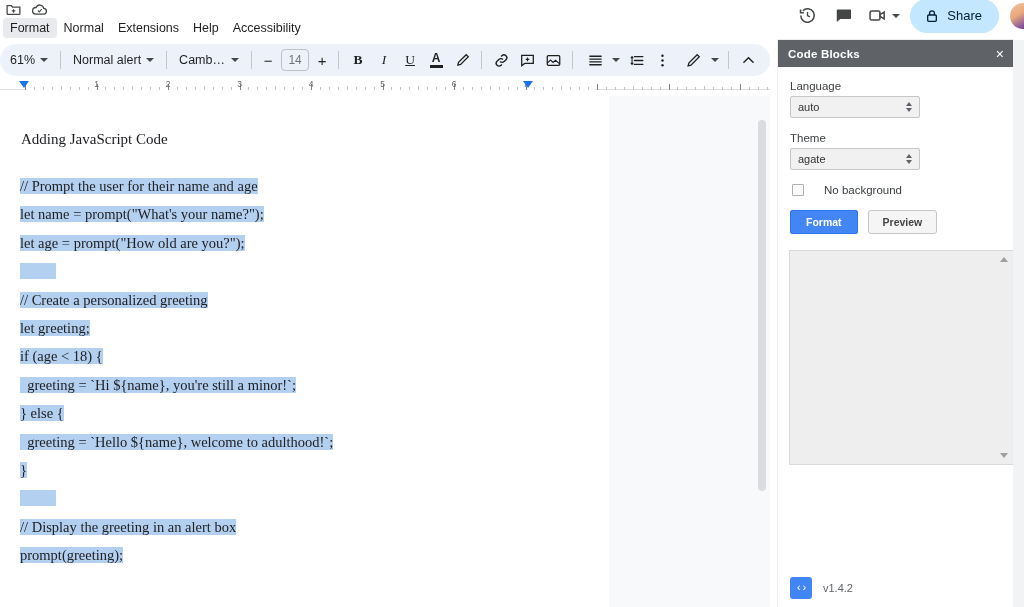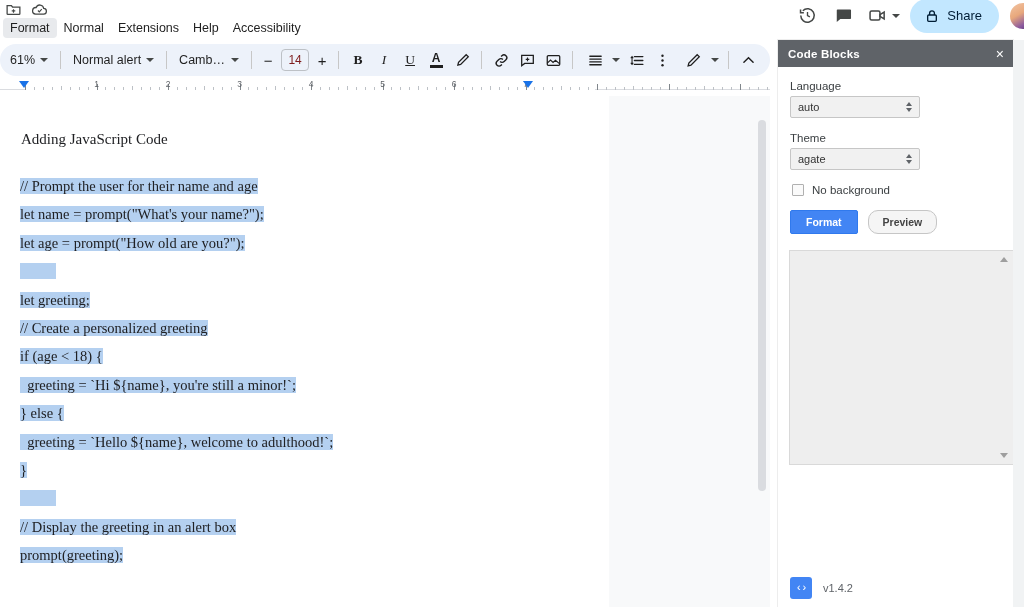--- a/index.html
+++ b/index.html
@@ -97,21 +97,21 @@
   }
   .zoomctl { margin-left: -2px; }
   .fontname { width: 72px; overflow: hidden; text-align: center; }
   .fontname span:first-child {
     overflow: hidden; text-overflow: ellipsis; white-space: nowrap;
     max-width: 48px; display: inline-block;
   }
   .fsz-box {
     width: 28px; height: 22px; border: 1px solid #bdc1c6; border-radius: 4px;
     display: flex; align-items: center; justify-content: center;
-    font-size: 12px; color: #7f1d1d; background: #edf2fa; margin: 0 3px;
+    font-size: 12px; color: #737373; background: #edf2fa; margin: 0 3px;
   }
   .fsz-pm {
     width: 20px; height: 22px; display: flex; align-items: center;
     justify-content: center; font-size: 15px; color: #1f1f1f; cursor: pointer;
     line-height: 1;
   }
   .tb-bold { font-weight: bold; font-size: 13.5px; font-family: "Liberation Serif", serif; }
   .tb-ital { font-style: italic; font-size: 13.5px; font-family: "Liberation Serif", serif; }
   .tb-und  { font-size: 13.5px; text-decoration: underline; font-family: "Liberation Serif", serif; }
   .textcolor {
@@ -201,38 +201,38 @@
   }
   .sel-arrows .up {
     width: 0; height: 0; border-left: 3.5px solid transparent;
     border-right: 3.5px solid transparent; border-bottom: 4px solid #5f6368;
   }
   .sel-arrows .dn {
     width: 0; height: 0; border-left: 3.5px solid transparent;
     border-right: 3.5px solid transparent; border-top: 4px solid #5f6368;
   }
   .chk-row {
-    display: flex; align-items: center; gap: 8px; margin: 2px 0 14px 2px;
+    display: flex; align-items: center; gap: 20px; margin: 2px 0 14px 2px;
     cursor: pointer;
   }
   .chk-box {
     width: 12px; height: 12px; border: 1px solid #b0b0b0; border-radius: 1px;
     background: #fafafa;
   }
   .chk-label { font-size: 11.5px; color: #3c4043; }
   .btn-row { display: flex; gap: 10px; margin-bottom: 16px; }
   .btn-primary {
     background: #4285f4; color: #ffffff; border: 1px solid #3079ed;
     border-radius: 2px; height: 24px; padding: 0 15px;
     font-size: 10.5px; font-weight: bold; cursor: pointer;
     font-family: "Liberation Sans", sans-serif;
   }
   .btn-default {
     background: #f5f5f5; color: #444444; border: 1px solid #c6c6c6;
-    border-radius: 10px; height: 24px; padding: 0 14px;
+    border-radius: 3px; height: 24px; padding: 0 14px;
     font-size: 10.5px; font-weight: bold; cursor: pointer;
     font-family: "Liberation Sans", sans-serif;
   }
   .out-box {
     position: relative; width: 226px; height: 215px; margin-left: -1px;
     background: #eeeeee; border: 1px solid #d9d9d9;
   }
   .out-arrow-up, .out-arrow-dn {
     position: absolute; right: 6px; width: 0; height: 0;
     border-left: 4px solid transparent; border-right: 4px solid transparent;
@@ -522,22 +522,22 @@
   </div>
 
   <div class="canvas">
     <div class="page">
       <div class="doc-title">Adding JavaScript Code</div>
       <div class="code-lines" id="code-lines">
           <div class="cline"><span class="hl">// Prompt the user for their name and age</span></div>
           <div class="cline"><span class="hl">let name = prompt("What's your name?");</span></div>
           <div class="cline"><span class="hl">let age = prompt("How old are you?");</span></div>
           <div class="cline"><span class="hl">&nbsp;&nbsp;&nbsp;&nbsp;&nbsp;&nbsp;&nbsp;&nbsp;&nbsp;&nbsp;</span></div>
+          <div class="cline"><span class="hl">// Create a personalized greeting</span></div>
           <div class="cline"><span class="hl">let greeting;</span></div>
-          <div class="cline"><span class="hl">// Create a personalized greeting</span></div>
           <div class="cline"><span class="hl">if (age &lt; 18) {</span></div>
           <div class="cline"><span class="hl">  greeting = `Hi ${name}, you're still a minor!`;</span></div>
           <div class="cline"><span class="hl">} else {</span></div>
           <div class="cline"><span class="hl">  greeting = `Hello ${name}, welcome to adulthood!`;</span></div>
           <div class="cline"><span class="hl">}</span></div>
           <div class="cline"><span class="hl">&nbsp;&nbsp;&nbsp;&nbsp;&nbsp;&nbsp;&nbsp;&nbsp;&nbsp;&nbsp;</span></div>
           <div class="cline"><span class="hl">// Display the greeting in an alert box</span></div>
           <div class="cline"><span class="hl">prompt(greeting);</span></div>
         </div>
     </div>

